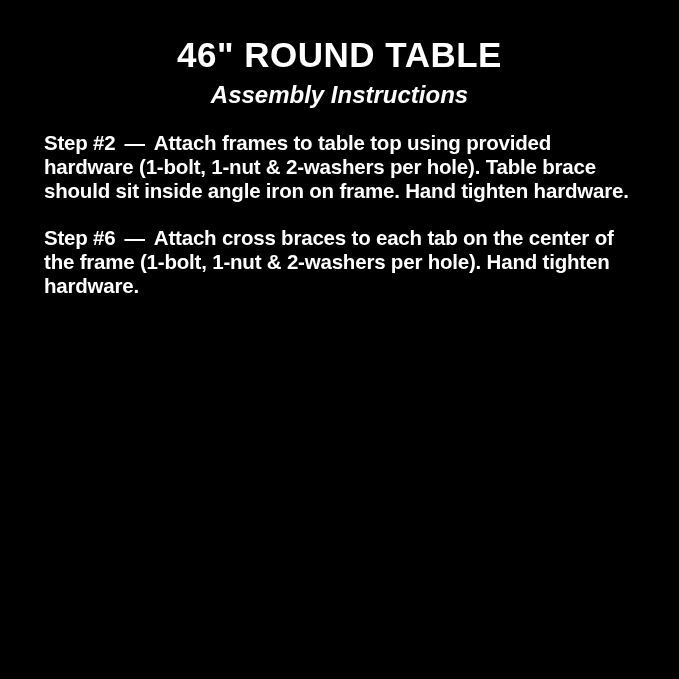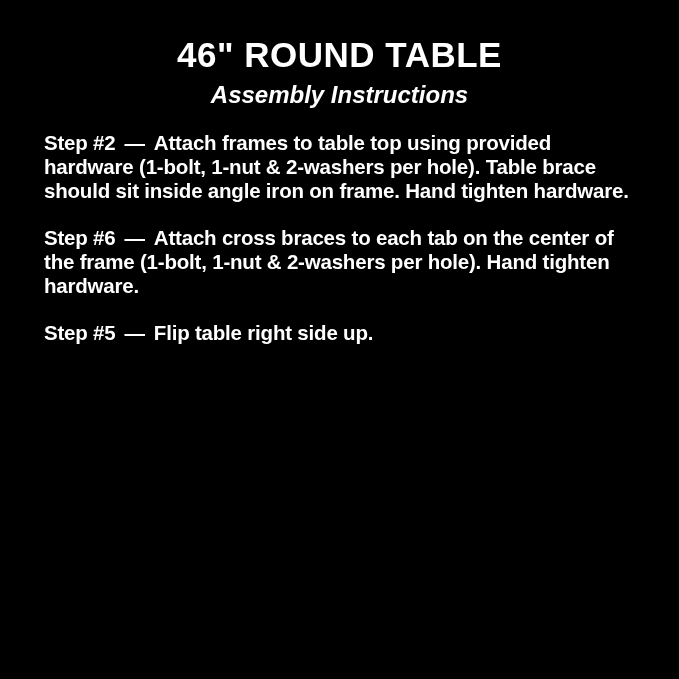--- a/index.html
+++ b/index.html
@@ -57,17 +57,14 @@
     <h2 class="subtitle">Assembly Instructions</h2>
   </div>
 
   <div class="steps">
     <p class="step">
       <span class="step-label">Step #2</span><span class="step-dash">—</span><span class="step-text">Attach frames to table top using provided hardware (1-bolt, 1-nut &amp; 2-washers per hole). Table brace should sit inside angle iron on frame. Hand tighten hardware.</span>
     </p>
     <p class="step">
       <span class="step-label">Step #6</span><span class="step-dash">—</span><span class="step-text">Attach cross braces to each tab on the center of the frame (1-bolt, 1-nut &amp; 2-washers per hole). Hand tighten hardware.</span>
     </p>
-    <p class="step">
-      <span class="step-label">Step #5</span><span class="step-dash">—</span><span class="step-text">Flip table right side up.</span>
-    </p>
   </div>
 </div>
 
 </body></html>

